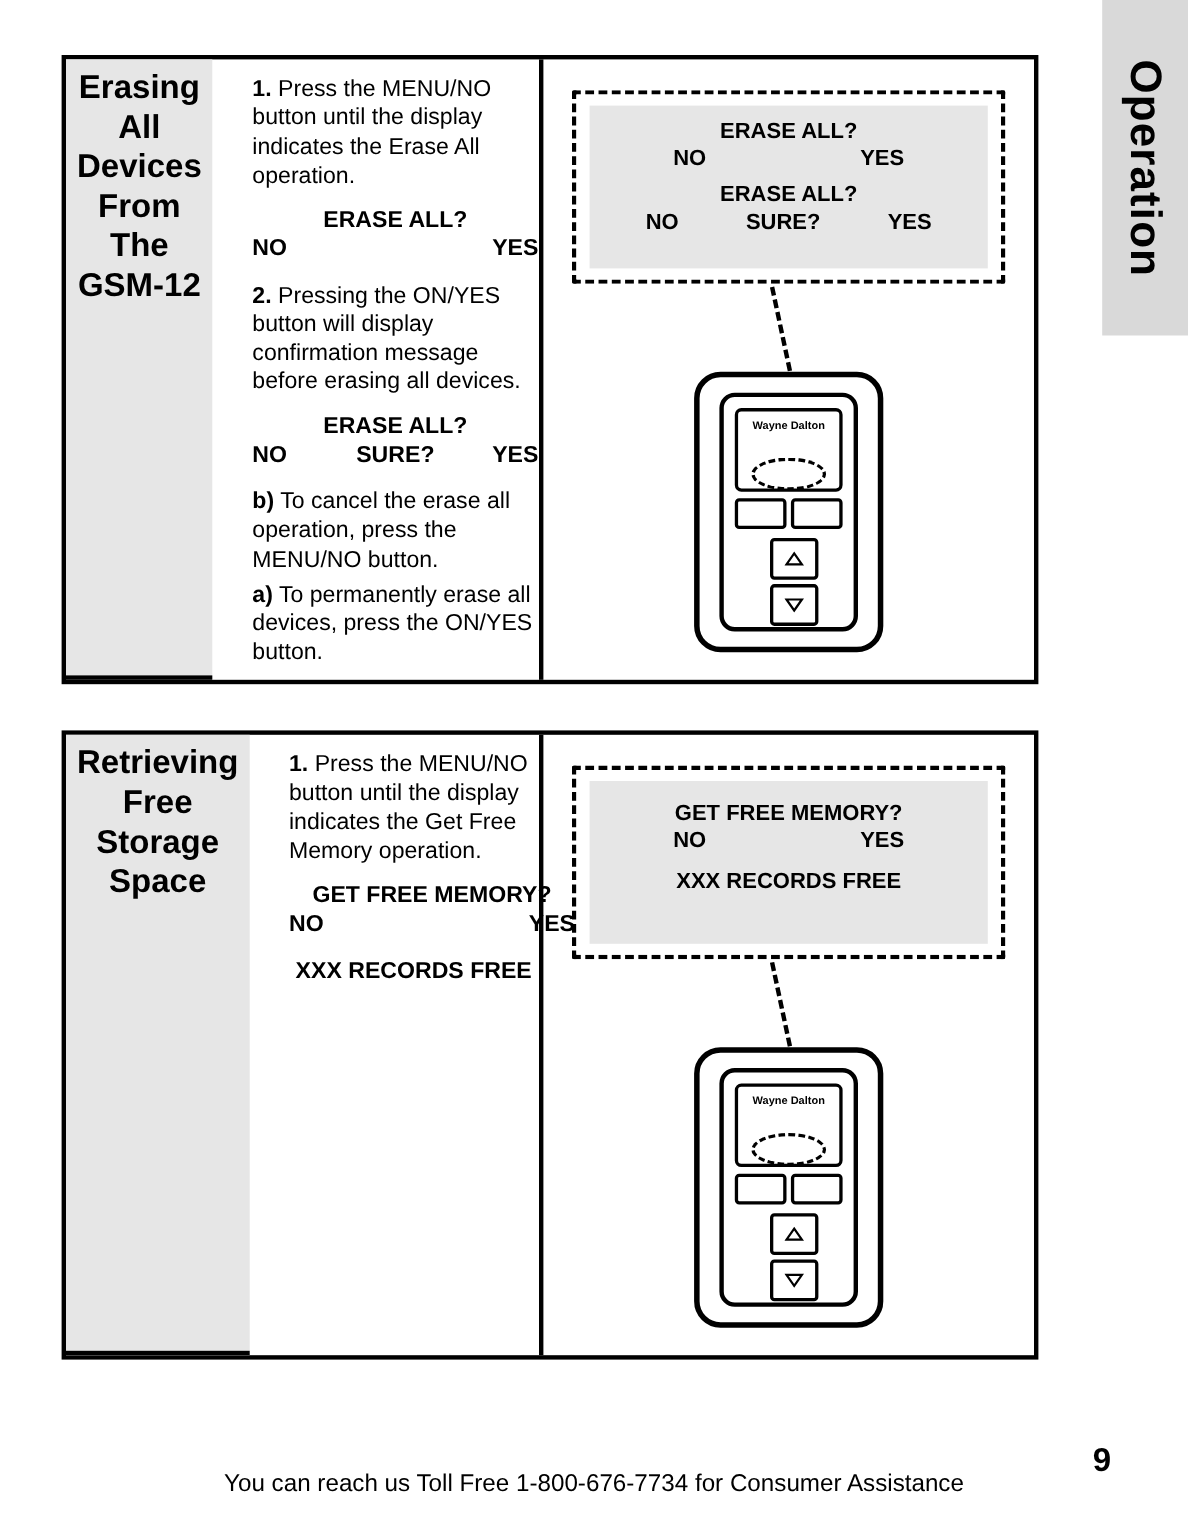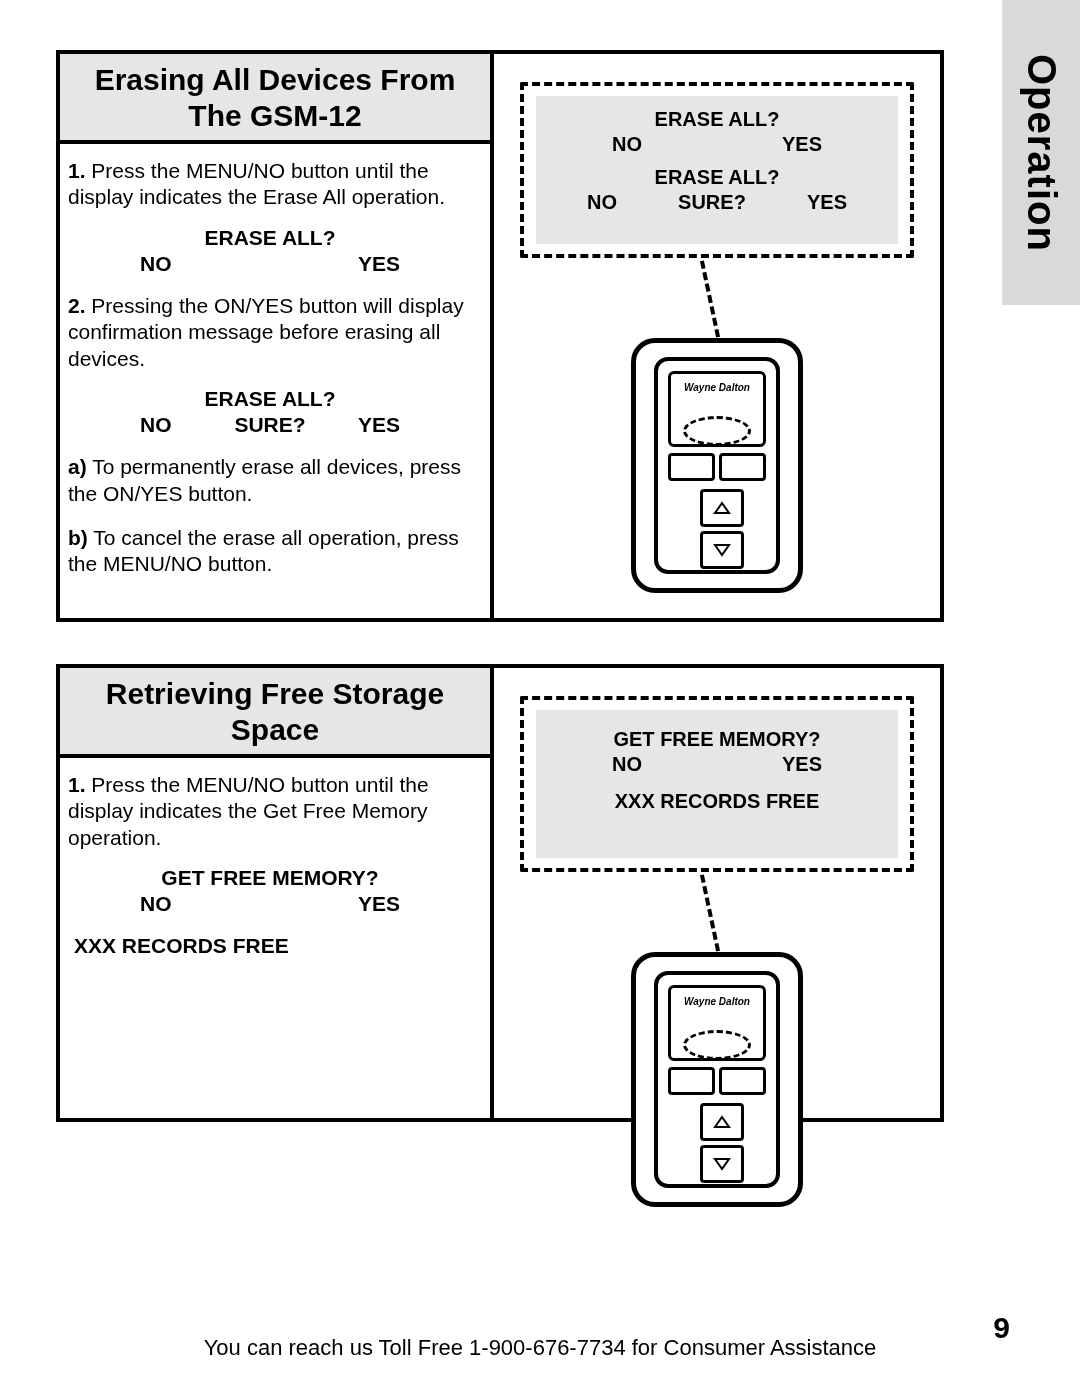--- a/index.html
+++ b/index.html
@@ -39,21 +39,22 @@
   .section-box {
     border: 4px solid #000;
     width: 888px;
     display: flex;
     margin-bottom: 42px;
   }
   .col-left {
     width: 434px;
     border-right: 4px solid #000;
     display: flex;
-    flex-direction: column;
+    flex-direction: row;
+    gap: 28px;
   }
   .col-right {
     flex: 1;
     position: relative;
     padding: 28px 20px 20px 20px;
   }
   .title-cell {
     background: #e6e6e6;
     border-bottom: 4px solid #000;
     text-align: center;
@@ -149,21 +150,20 @@
     border: 3px solid #000;
     border-radius: 6px;
     background:#fff;
   }
   .brand {
     position:absolute;
     top: 8px; left: 0; right:0;
     text-align:center;
     font-size: 10px;
     font-weight: bold;
-    font-style: italic;
   }
   .dash-ellipse {
     position:absolute;
     left: 12px; right:12px;
     top: 42px;
     height: 30px;
     border: 3px dashed #000;
     border-radius: 50%;
   }
   .two-btn-row {
@@ -235,25 +235,25 @@
           <b>2.</b><span> Pressing the ON/YES button will display confirmation message before erasing all devices.</span>
         </div>
         <div class="lcd-inline">
           <div>ERASE ALL?</div>
           <div class="row3">
             <span class="l">NO</span>
             <span>SURE?</span>
             <span class="r">YES</span>
           </div>
         </div>
+        <div class="step">
+          <b>b)</b><span> To cancel the erase all operation, press the MENU/NO button.</span>
+        </div>
         <div class="step" style="margin-bottom:18px;">
           <b>a)</b><span> To permanently erase all devices, press the ON/YES button.</span>
-        </div>
-        <div class="step">
-          <b>b)</b><span> To cancel the erase all operation, press the MENU/NO button.</span>
         </div>
       </div>
     </div>
     <div class="col-right">
       <div class="callout" style="height:176px;">
         <div class="callout-inner" style="height:100%;">
           <div>ERASE ALL?</div>
           <div class="crow2">
             <span>NO</span>
             <span>YES</span>
@@ -289,21 +289,21 @@
                     <polygon points="2,2 16,2 9,12" fill="none" stroke="#000" stroke-width="2"></polygon>
                   </svg>
               </div>
             </div>
           </div>
         </div>
       </div>
     </div>
   </div>
 
-  <div class="section-box" style="height:458px;justify-content:flex-end;">
+  <div class="section-box" style="height:572px;justify-content:flex-end;">
     <div class="col-left">
       <div class="title-cell">Retrieving Free Storage Space</div>
       <div class="body-cell">
         <div class="step">
           <b>1.</b><span> Press the MENU/NO button until the display indicates the Get Free Memory operation.</span>
         </div>
         <div class="lcd-inline">
           <div>GET FREE MEMORY?</div>
           <div class="row2">
             <span>NO</span>
@@ -352,15 +352,15 @@
             </div>
           </div>
         </div>
       </div>
     </div>
   </div>
 
 </div>
 
 <div class="footer">
-  <div>You can reach us Toll Free 1-900-676-7734 for Consumer Assistance</div>
+  <div>You can reach us Toll Free 1-800-676-7734 for Consumer Assistance</div>
   <div class="pageno">9</div>
 </div>
 
 </body></html>

